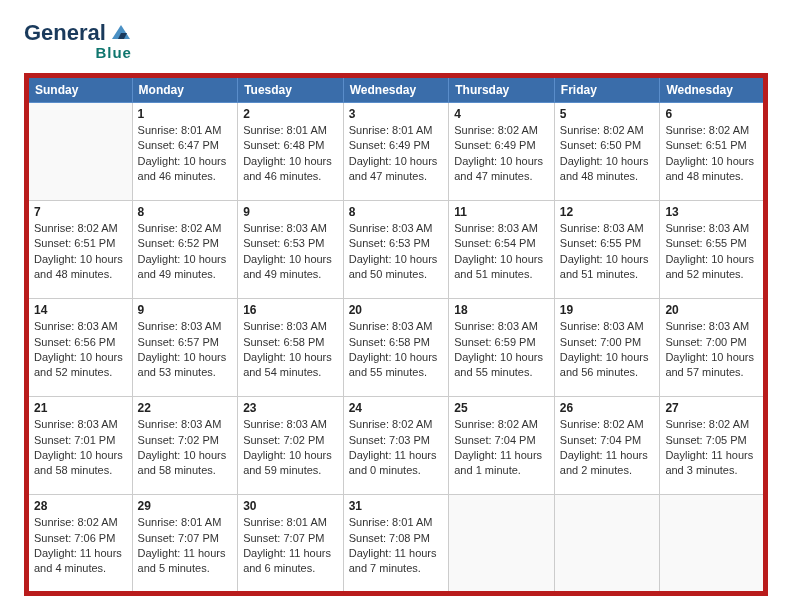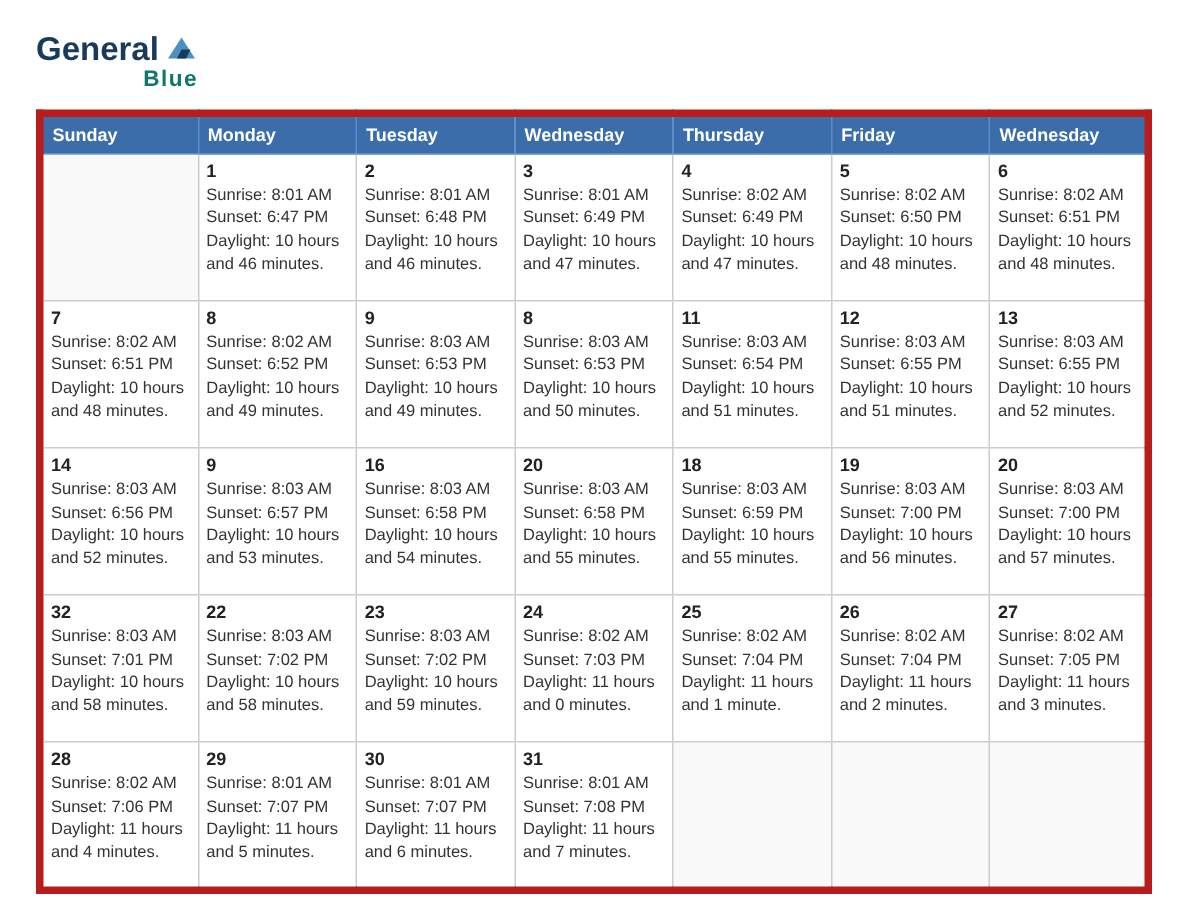--- a/index.html
+++ b/index.html
@@ -255,21 +255,21 @@
           <td>
             <span class="day-num">20</span>
             <div class="day-info" style="white-space: pre-line;">Sunrise: 8:03 AM
 Sunset: 7:00 PM
 Daylight: 10 hours
 and 57 minutes.</div>
           </td>
         </tr>
         <tr>
           <td>
-            <span class="day-num">32</span>
+            <span class="day-num">21</span>
             <div class="day-info" style="white-space: pre-line;">Sunrise: 8:03 AM
 Sunset: 7:01 PM
 Daylight: 10 hours
 and 58 minutes.</div>
           </td>
           <td>
             <span class="day-num">22</span>
             <div class="day-info" style="white-space: pre-line;">Sunrise: 8:03 AM
 Sunset: 7:02 PM
 Daylight: 10 hours

